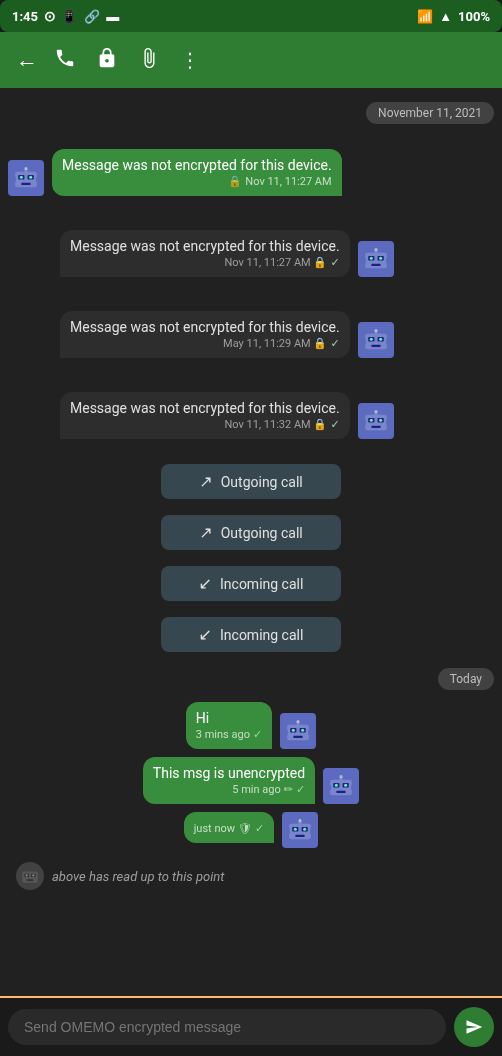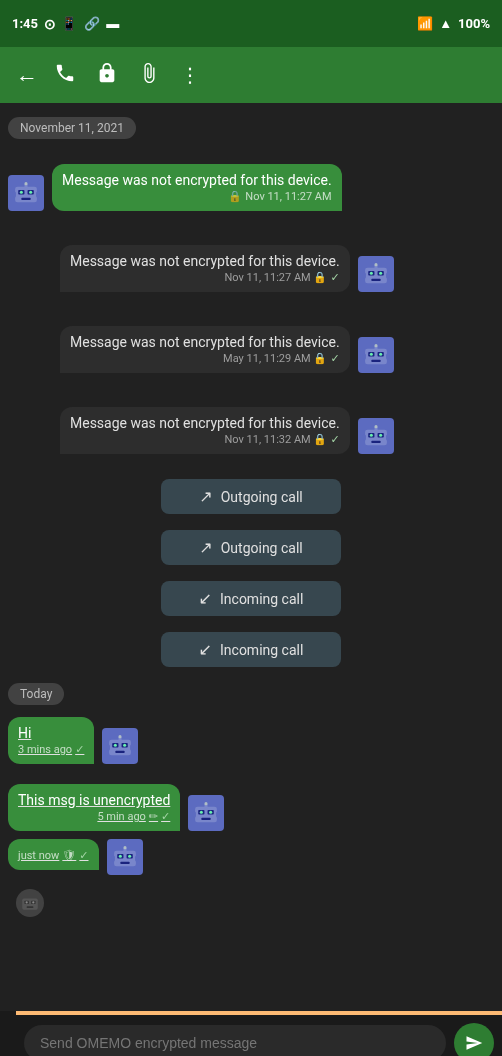--- a/index.html
+++ b/index.html
@@ -12,21 +12,22 @@
       overflow-x: hidden;
     }
 
     
     .status-bar {
       background-color: #1b5e20;
       display: flex;
       justify-content: space-between;
       align-items: center;
       padding: 4px 12px;
-      height: 47px;
+      height: 32px;
+      border-radius: 8px;
     }
     .status-bar-left {
       font-size: 13px;
       font-weight: bold;
       color: white;
       display: flex;
       align-items: center;
       gap: 6px;
     }
     .status-bar-right {
@@ -76,21 +77,21 @@
       background-color: #212121;
       padding: 8px 8px;
       min-height: calc(1056px - 32px - 56px - 60px);
       display: flex;
       flex-direction: column;
       gap: 4px;
     }
 
     
     .date-divider {
-      text-align: left;
+      text-align: right;
       margin: 6px 0;
     }
     .date-divider span {
       background-color: #424242;
       color: #bdbdbd;
       font-size: 12px;
       padding: 4px 12px;
       border-radius: 12px;
       display: inline-block;
     }
@@ -143,22 +144,21 @@
       display: flex;
       align-items: flex-end;
       gap: 8px;
       margin: 15px 0;
     }
     .msg-row-right {
       display: flex;
       align-items: flex-end;
       gap: 8px;
       margin: 2px 0;
-      justify-content: flex-start;
-      text-decoration: underline;
+      justify-content: center;
     }
 
     
     .call-item {
       background-color: #37474f;
       border-radius: 8px;
       padding: 8px 16px;
       align-self: center;
       display: flex;
       align-items: center;
@@ -194,22 +194,21 @@
       font-style: italic;
     }
 
     
     .input-bar {
       background-color: #1a1a1a;
       display: flex;
       align-items: center;
       padding: 8px 8px;
       height: 60px;
-      border-top: 4px solid #fdba74;
-      margin-left: 16px;
+      border-top: 2px solid #fdba74;
     }
     .input-field {
       flex: 1;
       background-color: #2a2a2a;
       border: none;
       border-radius: 24px;
       padding: 10px 16px;
       color: #9e9e9e;
       font-size: 14px;
       outline: none;
@@ -443,21 +442,21 @@
         <rect x="12" y="24" width="12" height="3" rx="1" fill="#1a237e"></rect>
         <rect x="16" y="6" width="4" height="6" rx="1" fill="#7986cb"></rect>
         <circle cx="18" cy="6" r="2" fill="#b0bec5"></circle>
         <rect x="1" y="16" width="4" height="8" rx="2" fill="#5c6bc0"></rect>
         <rect x="31" y="16" width="4" height="8" rx="2" fill="#5c6bc0"></rect>
       </svg>
     </div>
   </div>
 
   <div class="msg-row-right">
-    <div class="bubble-sent" style="border-radius:12px 12px 0 12px;margin-top:12px;">
+    <div class="bubble-sent" style="border-radius:12px 12px 0 12px;">
       <div>This msg is unencrypted</div>
       <div class="meta">
         <span>5 min ago</span>
         <span style="font-size:11px">✏</span>
         <span class="check-icon">✓</span>
       </div>
     </div>
     <div class="robot-avatar">
       <svg width="28" height="28" viewBox="0 0 36 36">
         <rect x="4" y="10" width="28" height="20" rx="3" fill="#7986cb"></rect>
@@ -502,20 +501,21 @@
     <div class="read-receipt-avatar">
       <svg width="20" height="20" viewBox="0 0 36 36">
         <rect x="4" y="10" width="28" height="20" rx="3" fill="#555"></rect>
         <rect x="8" y="14" width="8" height="6" rx="1" fill="#333"></rect>
         <rect x="20" y="14" width="8" height="6" rx="1" fill="#333"></rect>
         <circle cx="12" cy="17" r="2" fill="#888"></circle>
         <circle cx="24" cy="17" r="2" fill="#888"></circle>
         <rect x="12" y="24" width="12" height="3" rx="1" fill="#333"></rect>
       </svg>
     </div>
+    <span class="read-receipt-text">above has read up to this point</span>
   </div>
 
 </div>
 
 <div class="input-bar">
   <input class="input-field" type="text" placeholder="Send OMEMO encrypted message" style="">
   <button class="send-button">
     <svg width="18" height="18" viewBox="0 0 24 24" fill="white">
         <path d="M2.01 21L23 12 2.01 3 2 10l15 2-15 2z"></path>
       </svg>

